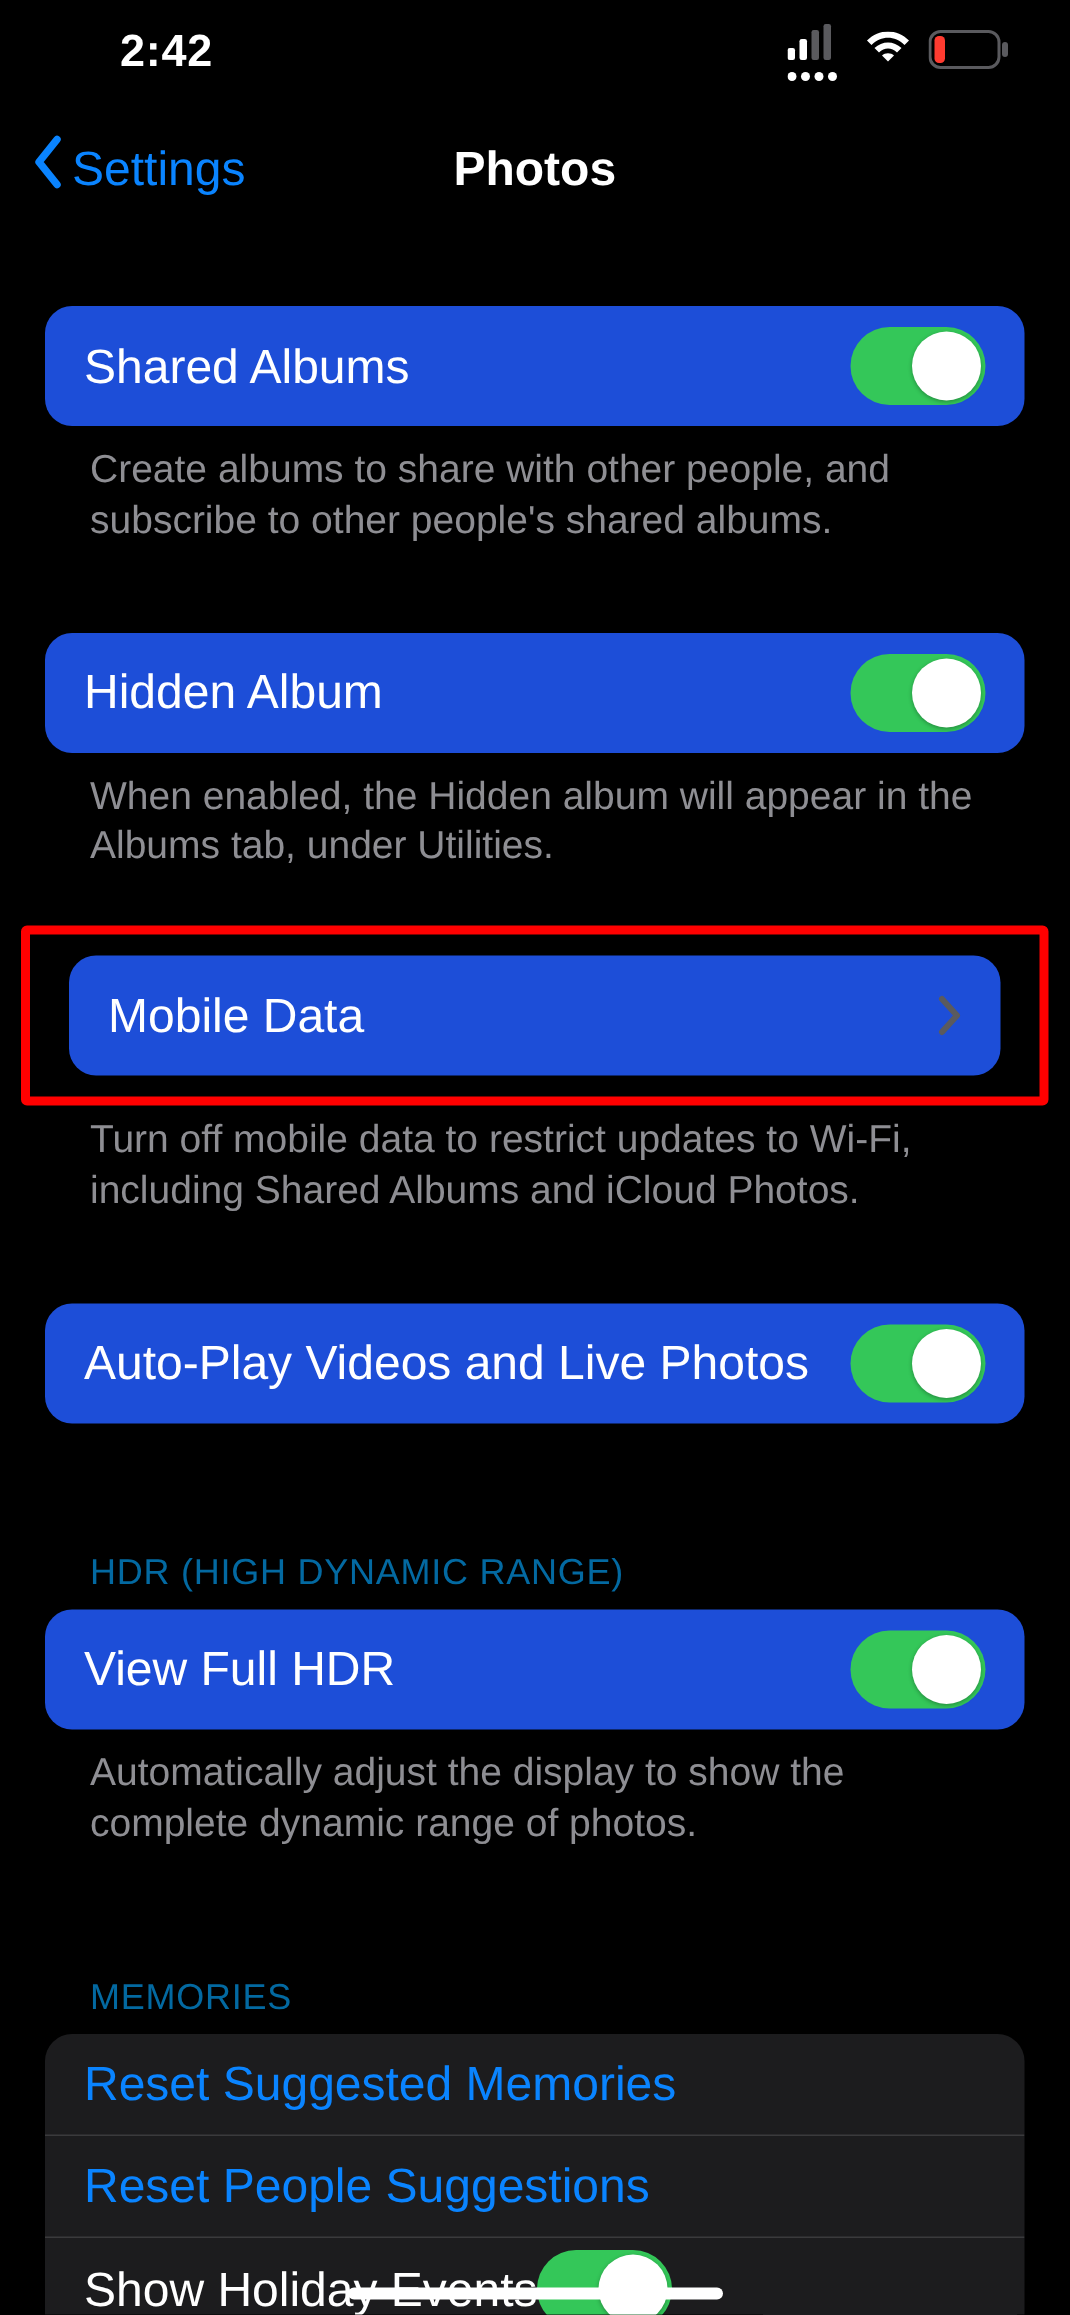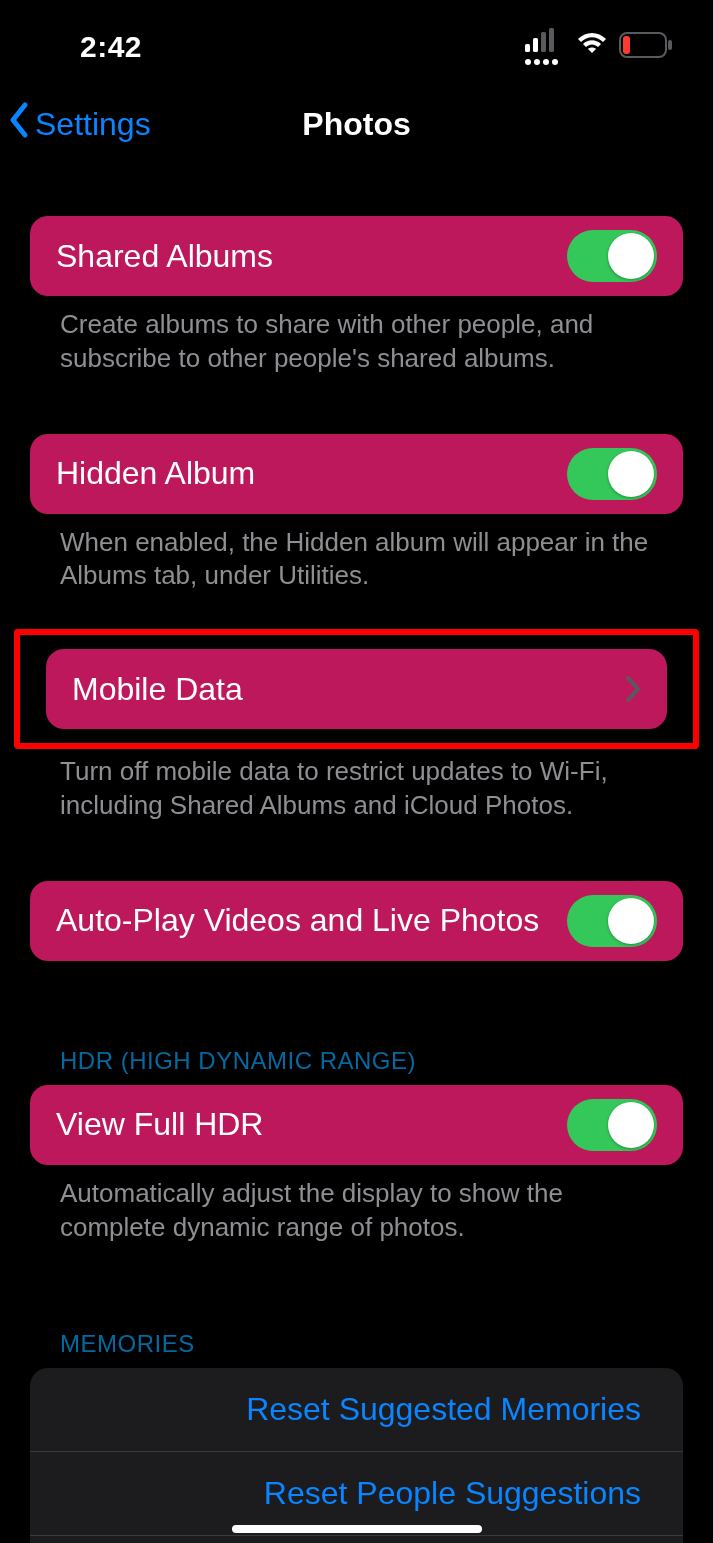--- a/index.html
+++ b/index.html
@@ -17,21 +17,20 @@
       overflow: hidden;
       position: relative;
     }
     
     .status-bar {
       height: 70px;
       display: flex;
       align-items: center;
       justify-content: space-between;
       padding: 0 40px 0 80px;
-      margin-top: 12px;
     }
     .status-time {
       font-size: 30px;
       font-weight: 600;
       letter-spacing: 0.5px;
     }
     .status-right {
       display: flex;
       align-items: center;
       gap: 10px;
@@ -43,21 +42,21 @@
     .nav-header {
       height: 84px;
       position: relative;
       display: flex;
       align-items: center;
       justify-content: center;
       padding: 0 20px;
     }
     .nav-back {
       position: absolute;
-      left: 7px;
+      left: 20px;
       display: flex;
       align-items: center;
       gap: 4px;
       color: #0a84ff;
       font-size: 32px;
       font-weight: 400;
     }
     .nav-back svg {
       width: 24px;
       height: 38px;
@@ -67,21 +66,21 @@
       font-weight: 600;
       color: #fff;
       text-align: center;
     }
     
     .content {
       padding: 0 30px;
       margin-top: 50px;
     }
     .row {
-      background: #be185d;
+      background: #1d4ed8;
       border-radius: 18px;
       display: flex;
       align-items: center;
       justify-content: space-between;
       padding: 20px 26px;
       height: 80px;
     }
     .row-label {
       font-size: 32px;
       font-weight: 400;
@@ -144,23 +143,23 @@
       border-radius: 0;
       background: transparent;
       border-bottom: 1px solid #3a3a3c;
     }
     .group .grow:last-child {
       border-bottom: none;
     }
     .grow {
       display: flex;
       align-items: center;
-      justify-content: flex-end;
-      padding: 20px 42px;
-      height: 84px;
+      justify-content: flex-start;
+      padding: 20px 26px;
+      height: 68px;
     }
     
     .highlight {
       border: 6px solid #ff0000;
       border-radius: 4px;
       margin: 0 -16px;
       padding: 14px 26px;
     }
     .highlight .row {
       border-radius: 18px;

